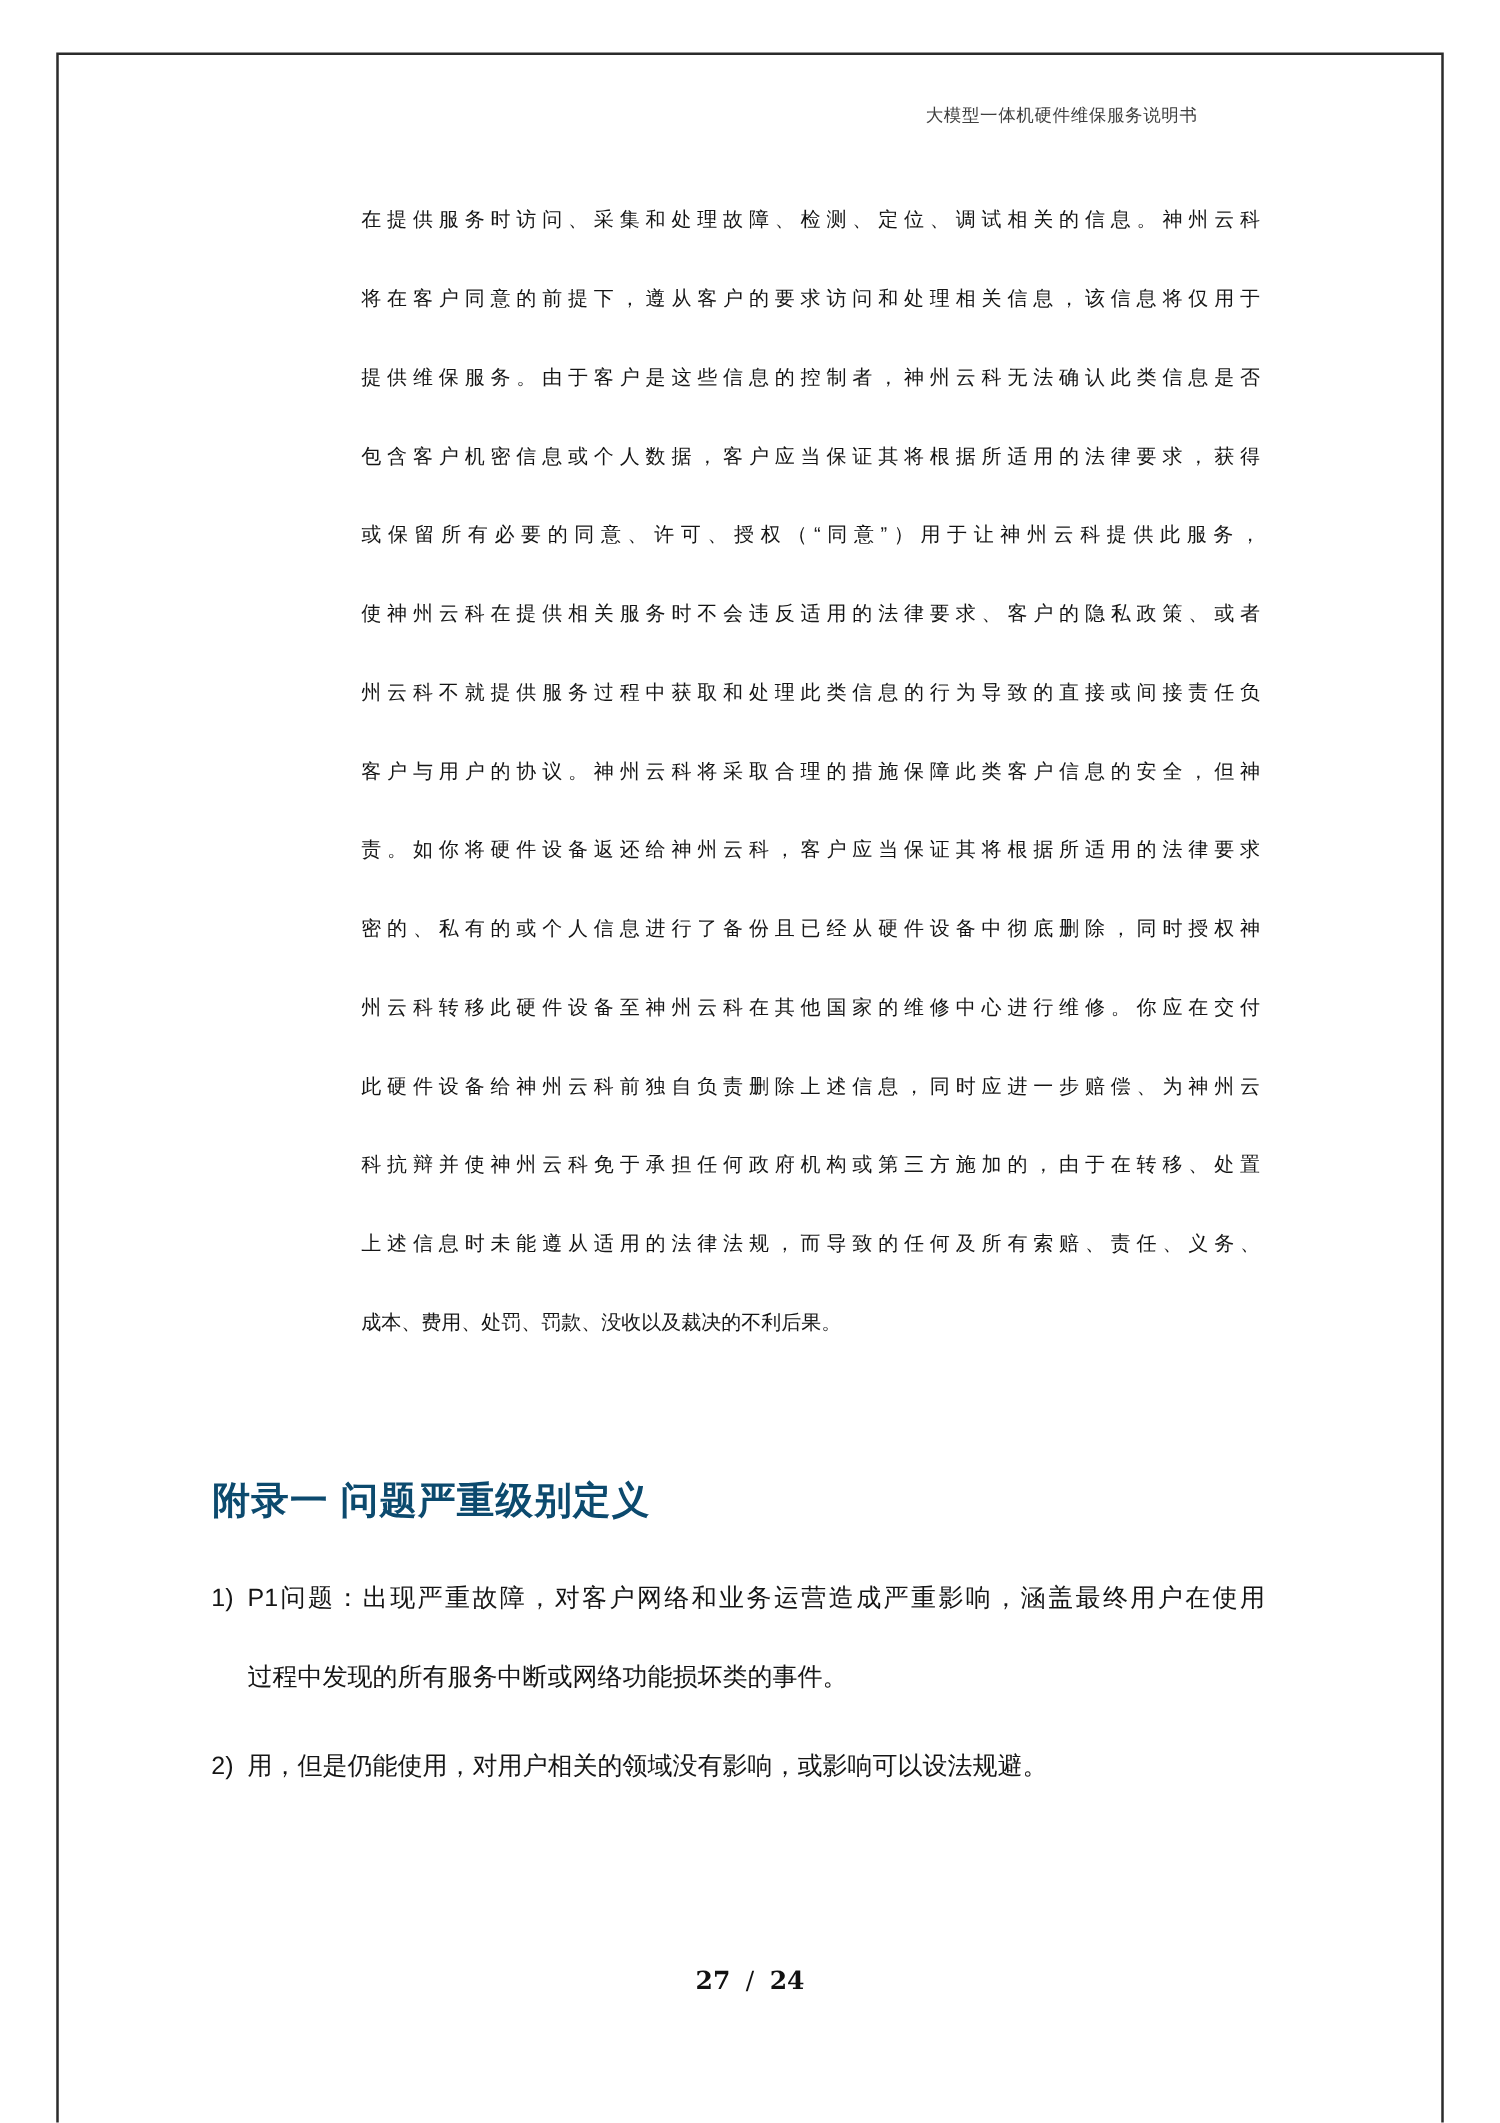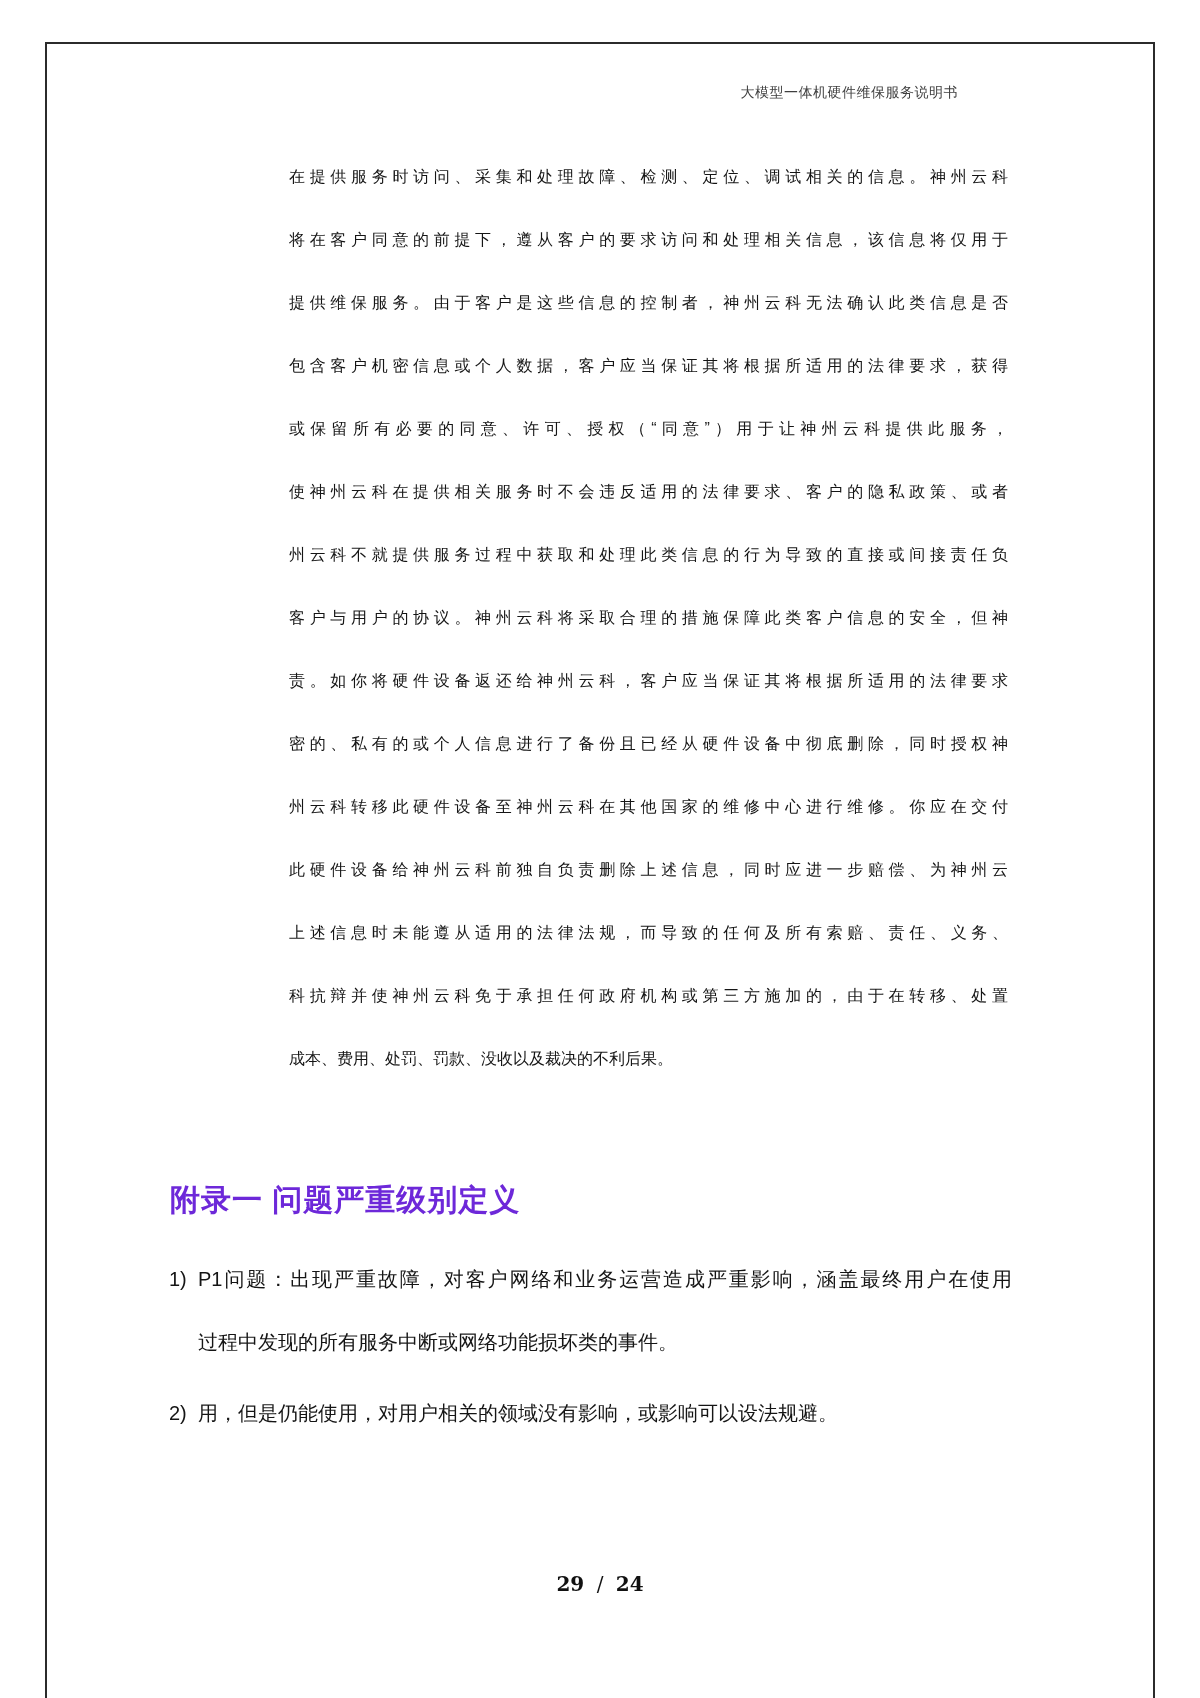--- a/index.html
+++ b/index.html
@@ -53,21 +53,21 @@
   .text-line.last-line {
     text-align: left;
     text-align-last: left;
   }
   .appendix-heading {
     position: absolute;
     left: 170px;
     top: 1180px;
     font-size: 30px;
     font-weight: bold;
-    color: #6d28d9;
+    color: #0c4a6e;
     letter-spacing: 1px;
     white-space: nowrap;
   }
   .appendix-list {
     position: absolute;
     left: 169px;
     top: 1248px;
     width: 843px;
     list-style: none;
   }
@@ -115,22 +115,22 @@
       <div class="text-line">提供维保服务。由于客户是这些信息的控制者，神州云科无法确认此类信息是否</div>
       <div class="text-line">包含客户机密信息或个人数据，客户应当保证其将根据所适用的法律要求，获得</div>
       <div class="text-line">或保留所有必要的同意、许可、授权（“同意”）用于让神州云科提供此服务，</div>
       <div class="text-line">使神州云科在提供相关服务时不会违反适用的法律要求、客户的隐私政策、或者</div>
       <div class="text-line">州云科不就提供服务过程中获取和处理此类信息的行为导致的直接或间接责任负</div>
       <div class="text-line">客户与用户的协议。神州云科将采取合理的措施保障此类客户信息的安全，但神</div>
       <div class="text-line">责。如你将硬件设备返还给神州云科，客户应当保证其将根据所适用的法律要求</div>
       <div class="text-line">密的、私有的或个人信息进行了备份且已经从硬件设备中彻底删除，同时授权神</div>
       <div class="text-line">州云科转移此硬件设备至神州云科在其他国家的维修中心进行维修。你应在交付</div>
       <div class="text-line">此硬件设备给神州云科前独自负责删除上述信息，同时应进一步赔偿、为神州云</div>
+      <div class="text-line">科抗辩并使神州云科免于承担任何政府机构或第三方施加的，由于在转移、处置</div>
       <div class="text-line">上述信息时未能遵从适用的法律法规，而导致的任何及所有索赔、责任、义务、</div>
-      <div class="text-line">科抗辩并使神州云科免于承担任何政府机构或第三方施加的，由于在转移、处置</div>
       <div class="text-line last-line">成本、费用、处罚、罚款、没收以及裁决的不利后果。</div>
     </div>
 
   <h1 class="appendix-heading">附录一 问题严重级别定义</h1>
 
   <ol class="appendix-list">
     <li class="list-item">
       <span class="list-marker">1)</span>
       <div class="item-lines">
           <div class="text-line">P1问题：出现严重故障，对客户网络和业务运营造成严重影响，涵盖最终用户在使用</div>
@@ -139,18 +139,18 @@
     </li>
     <li class="list-item">
       <span class="list-marker">2)</span>
       <div class="item-lines">
           <div class="text-line last-line">用，但是仍能使用，对用户相关的领域没有影响，或影响可以设法规避。</div>
         </div>
     </li>
   </ol>
 
   <div class="page-footer">
-    <span class="num">29</span>
+    <span class="num">27</span>
     <span class="sep">/</span>
     <span class="num">24</span>
   </div>
 
 </div>
 
 </body></html>

